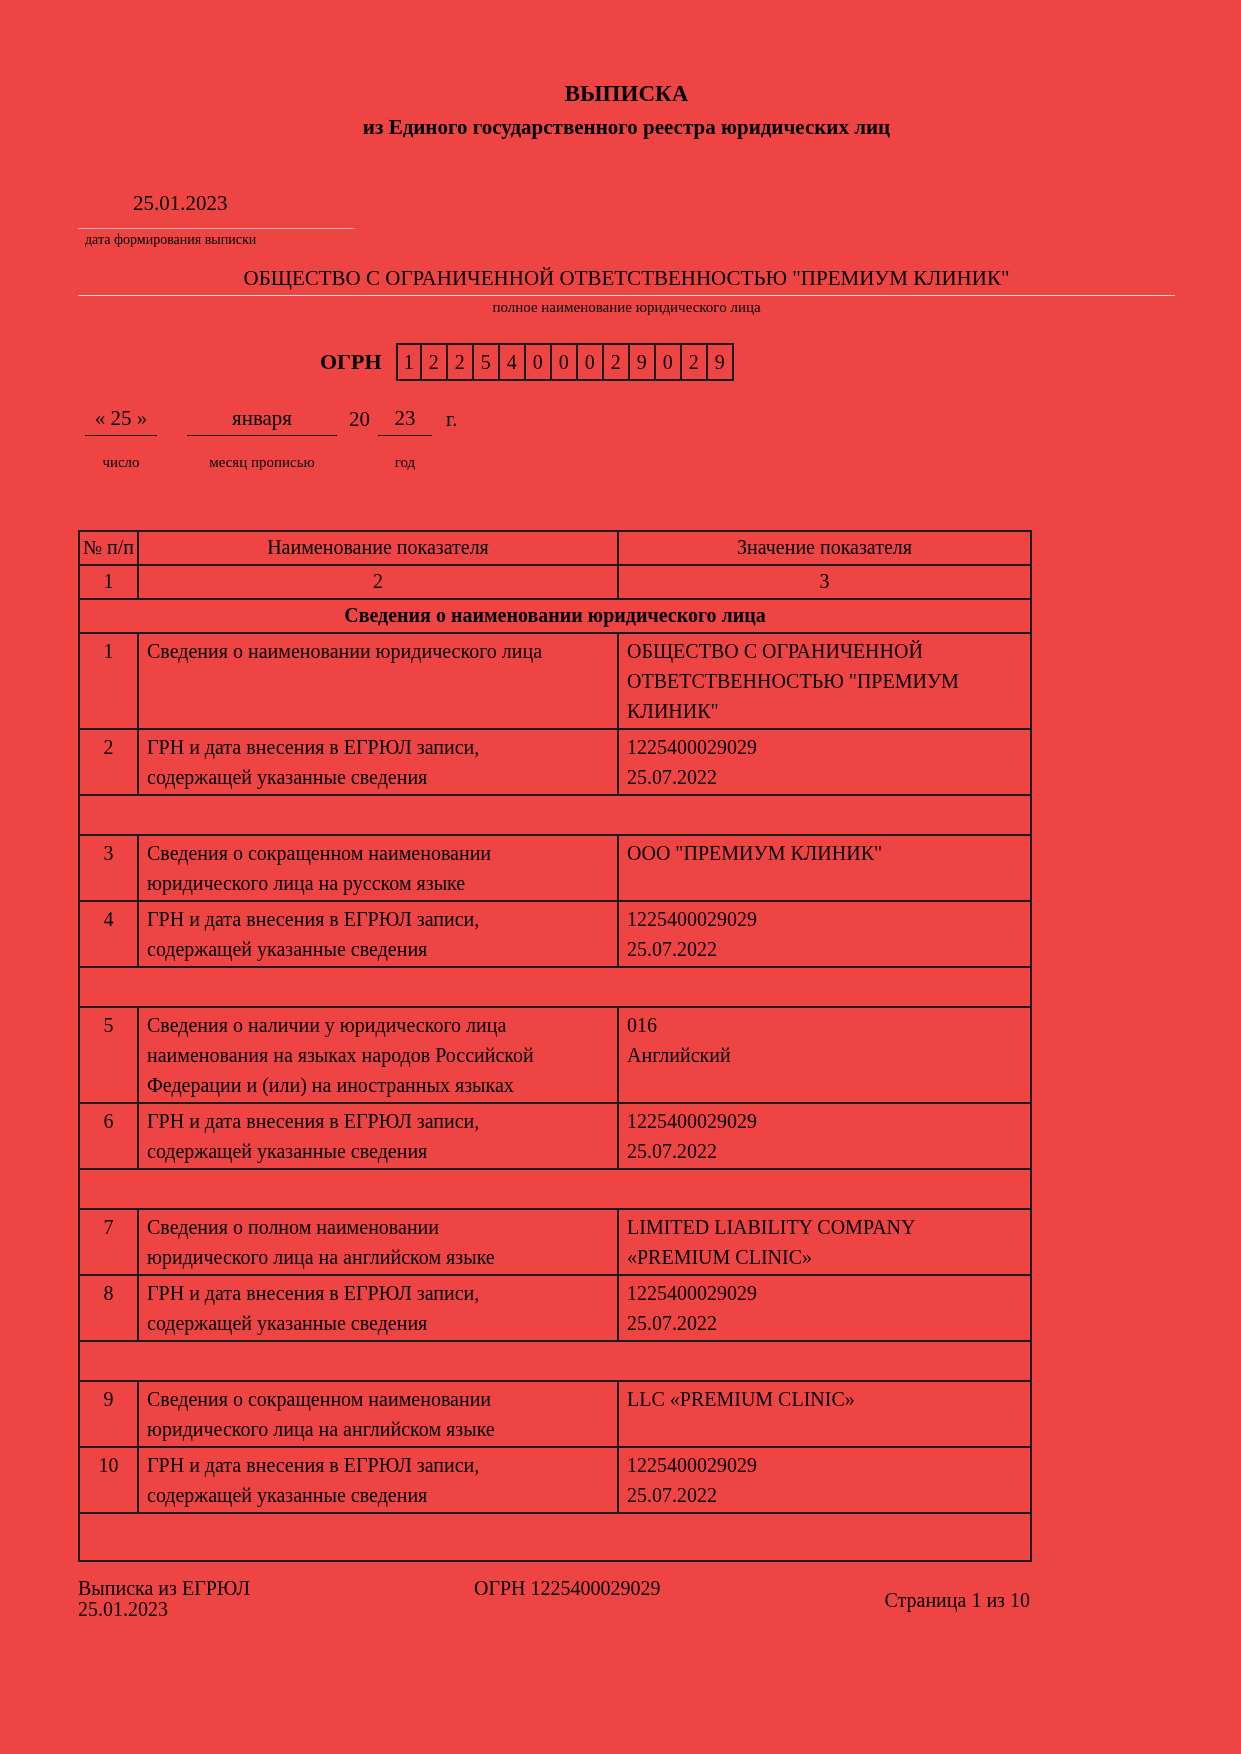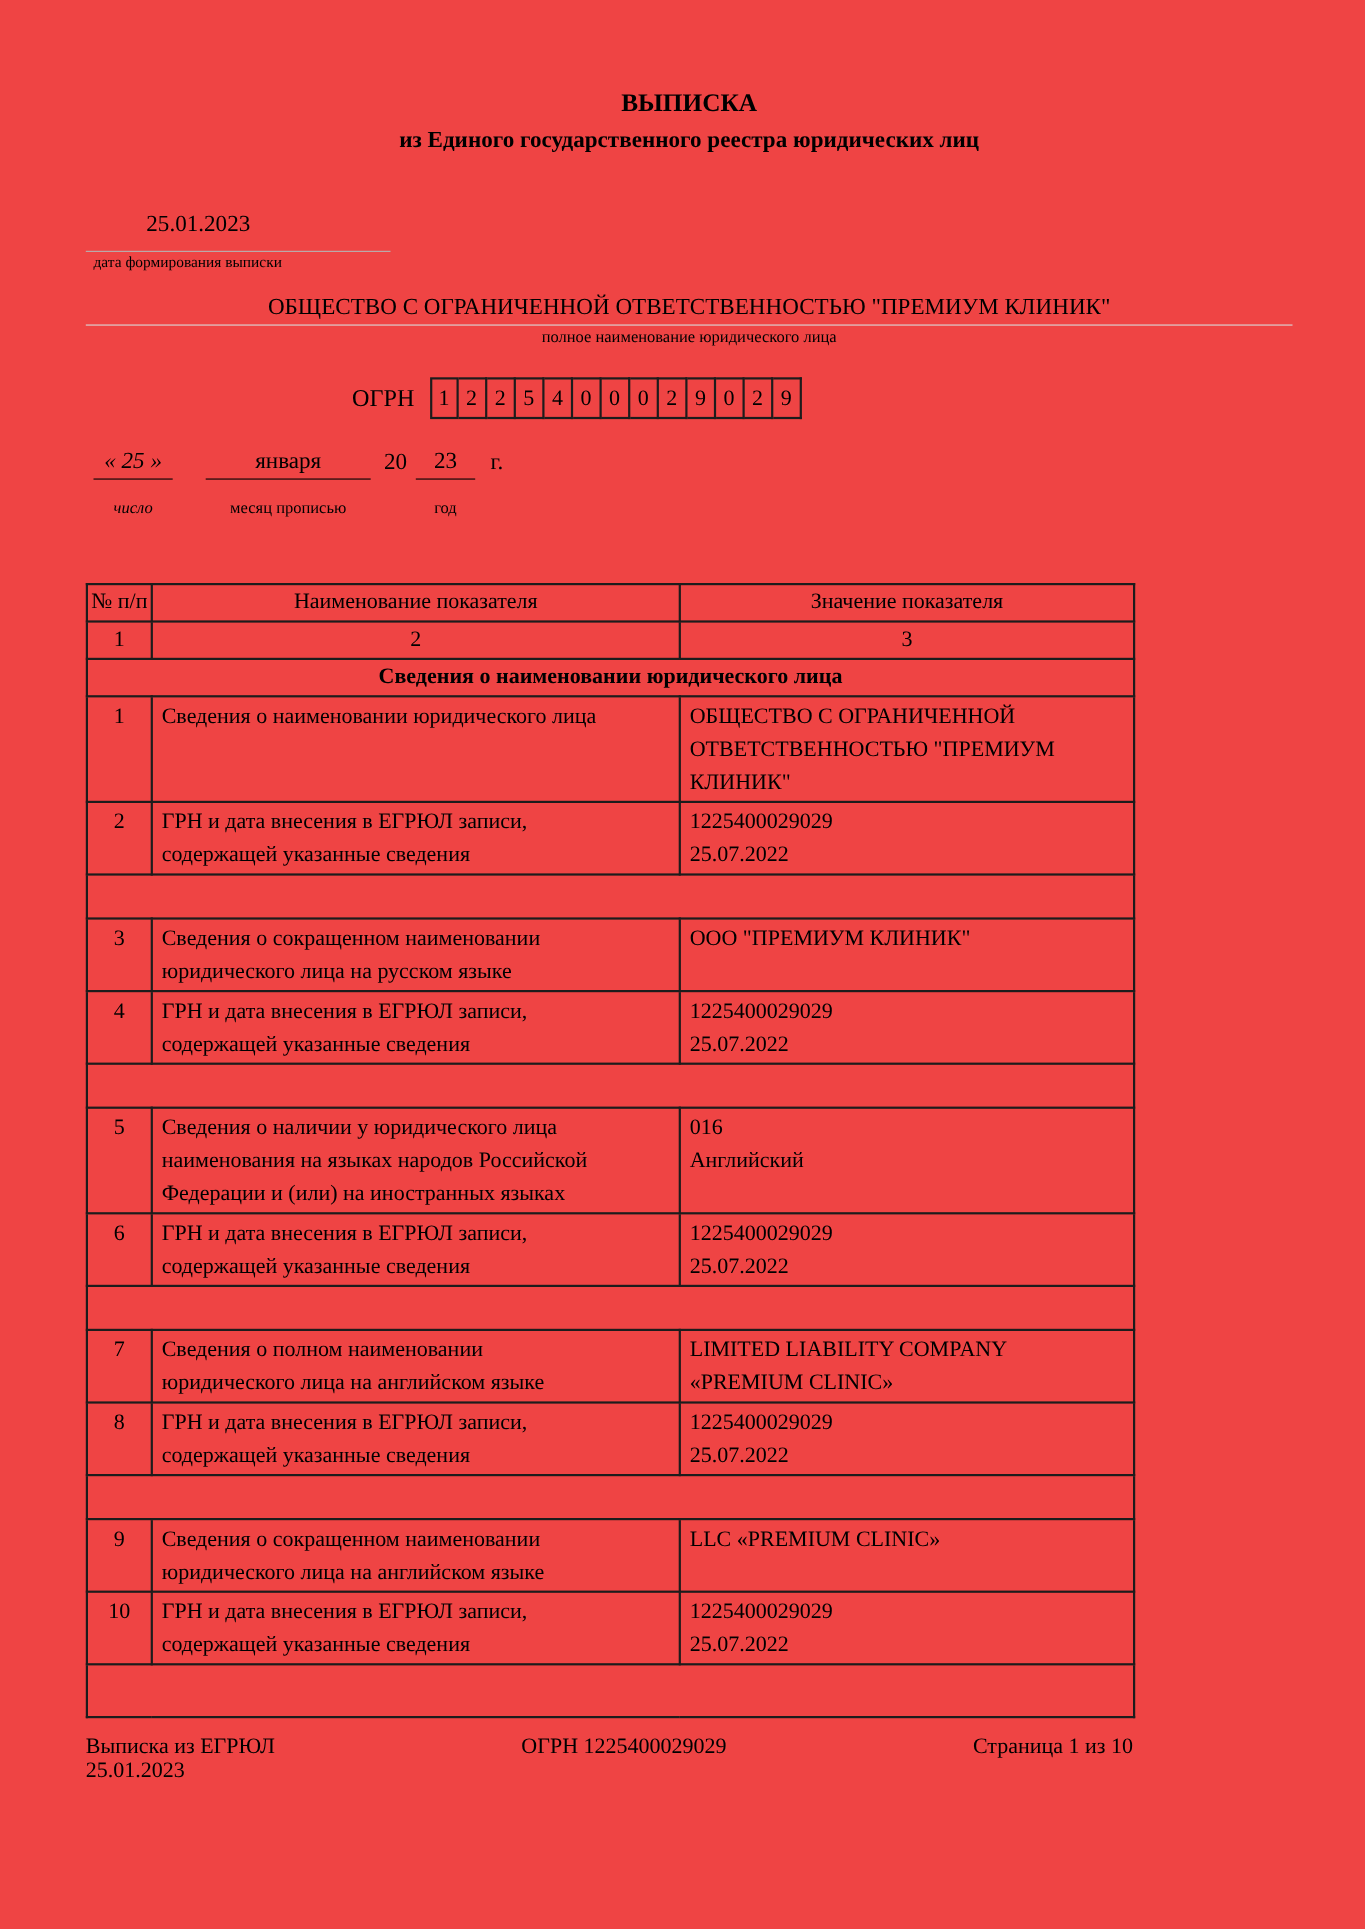--- a/index.html
+++ b/index.html
@@ -35,21 +35,21 @@
   .company { margin-top: 16px; }
   .company-name {
     text-align: center;
     font-size: 21px;
     line-height: 26px;
     padding-bottom: 4px;
     border-bottom: 1px solid #d9d9d9;
   }
   .company-label { text-align: center; font-size: 15px; line-height: 19px; margin-top: 2px; }
   .ogrn-row { margin-top: 26px; padding-left: 242px; display: flex; align-items: center; }
-  .ogrn-label { font-size: 22px; font-weight: normal; margin-right: 14px; }
+  .ogrn-label { font-size: 22px; font-weight: bold; margin-right: 14px; }
   .ogrn-boxes { display: flex; }
   .ogrn-box {
     width: 26px; height: 38px;
     border: 2px solid #1c1c1c;
     border-left: none;
     display: flex; align-items: center; justify-content: center;
     font-size: 20px;
   }
   .ogrn-box:first-child { border-left: 2px solid #1c1c1c; }
   .included { margin-top: 24px; font-size: 20px; line-height: 25px; }
@@ -88,21 +88,21 @@
   .footer {
     margin-top: 16px;
     width: 952px;
     display: flex;
     justify-content: space-between;
     font-size: 20px;
     line-height: 21px;
   }
   .footer-left { text-align: left; }
   .footer-center { text-align: center; }
-  .footer-right { text-align: left; }
+  .footer-right { text-align: left; margin-top: 12px; }
 </style>
 </head>
 <body>
 
 <div class="page">
 
   <div class="doc-title">ВЫПИСКА</div>
   <div class="doc-subtitle">из Единого государственного реестра юридических лиц</div>
 
   <div class="formation">
@@ -131,21 +131,21 @@
       <span class="ogrn-box">2</span>
       <span class="ogrn-box">9</span>
       <span class="ogrn-box">0</span>
       <span class="ogrn-box">2</span>
       <span class="ogrn-box">9</span>
     </span>
   </div>
 
 
   <div class="asof">
-    <span class="blank" style="width:72px; margin-left:7px;font-style:italic;">
+    <span class="blank" style="width:72px; margin-left:7px;">
       <span class="blank-value">« 25 »</span>
       <span class="blank-label">число</span>
     </span>
     <span class="blank" style="width:150px; margin-left:30px;font-family:Liberation Serif, serif;">
       <span class="blank-value">января</span>
       <span class="blank-label">месяц прописью</span>
     </span>
     <span class="asof-plain" style="margin-left:12px;">20</span>
     <span class="blank" style="width:54px; margin-left:8px;">
       <span class="blank-value">23</span>

